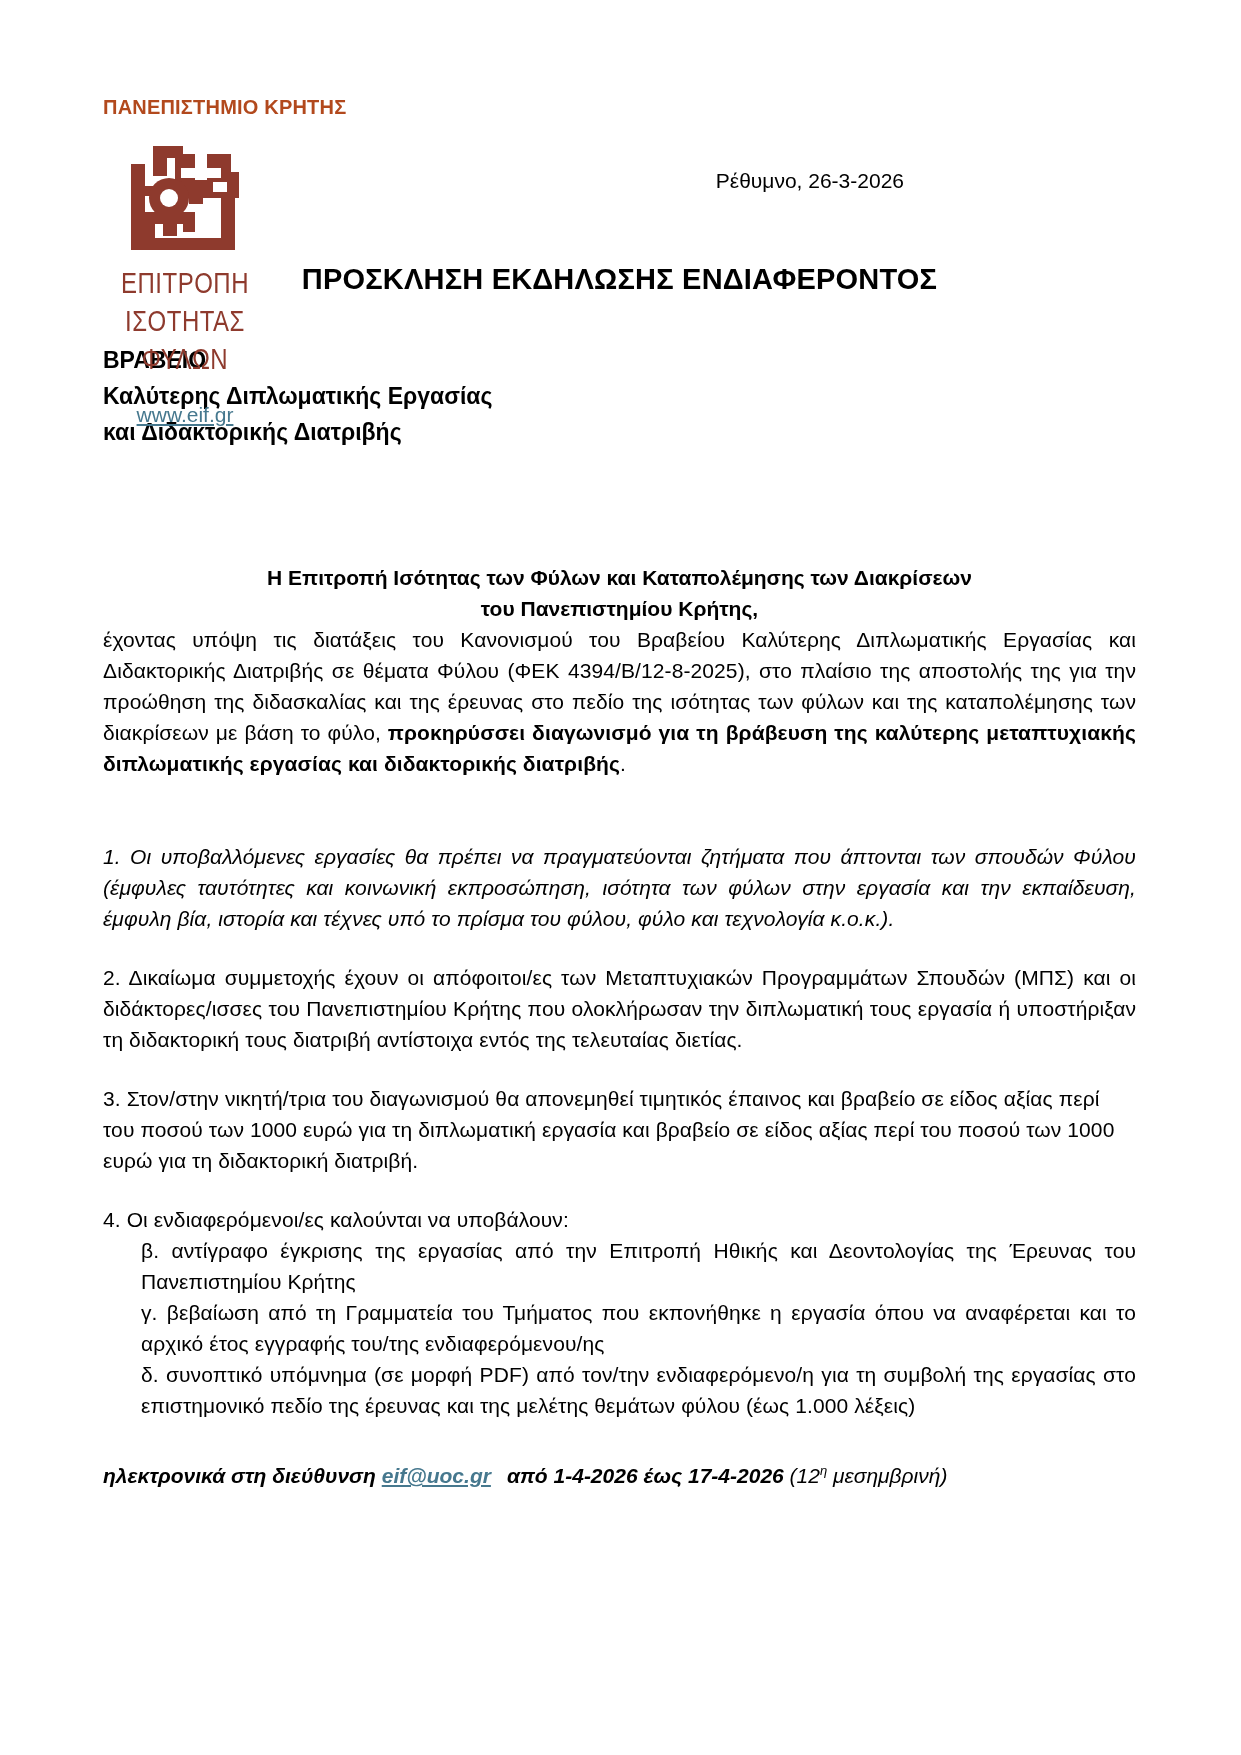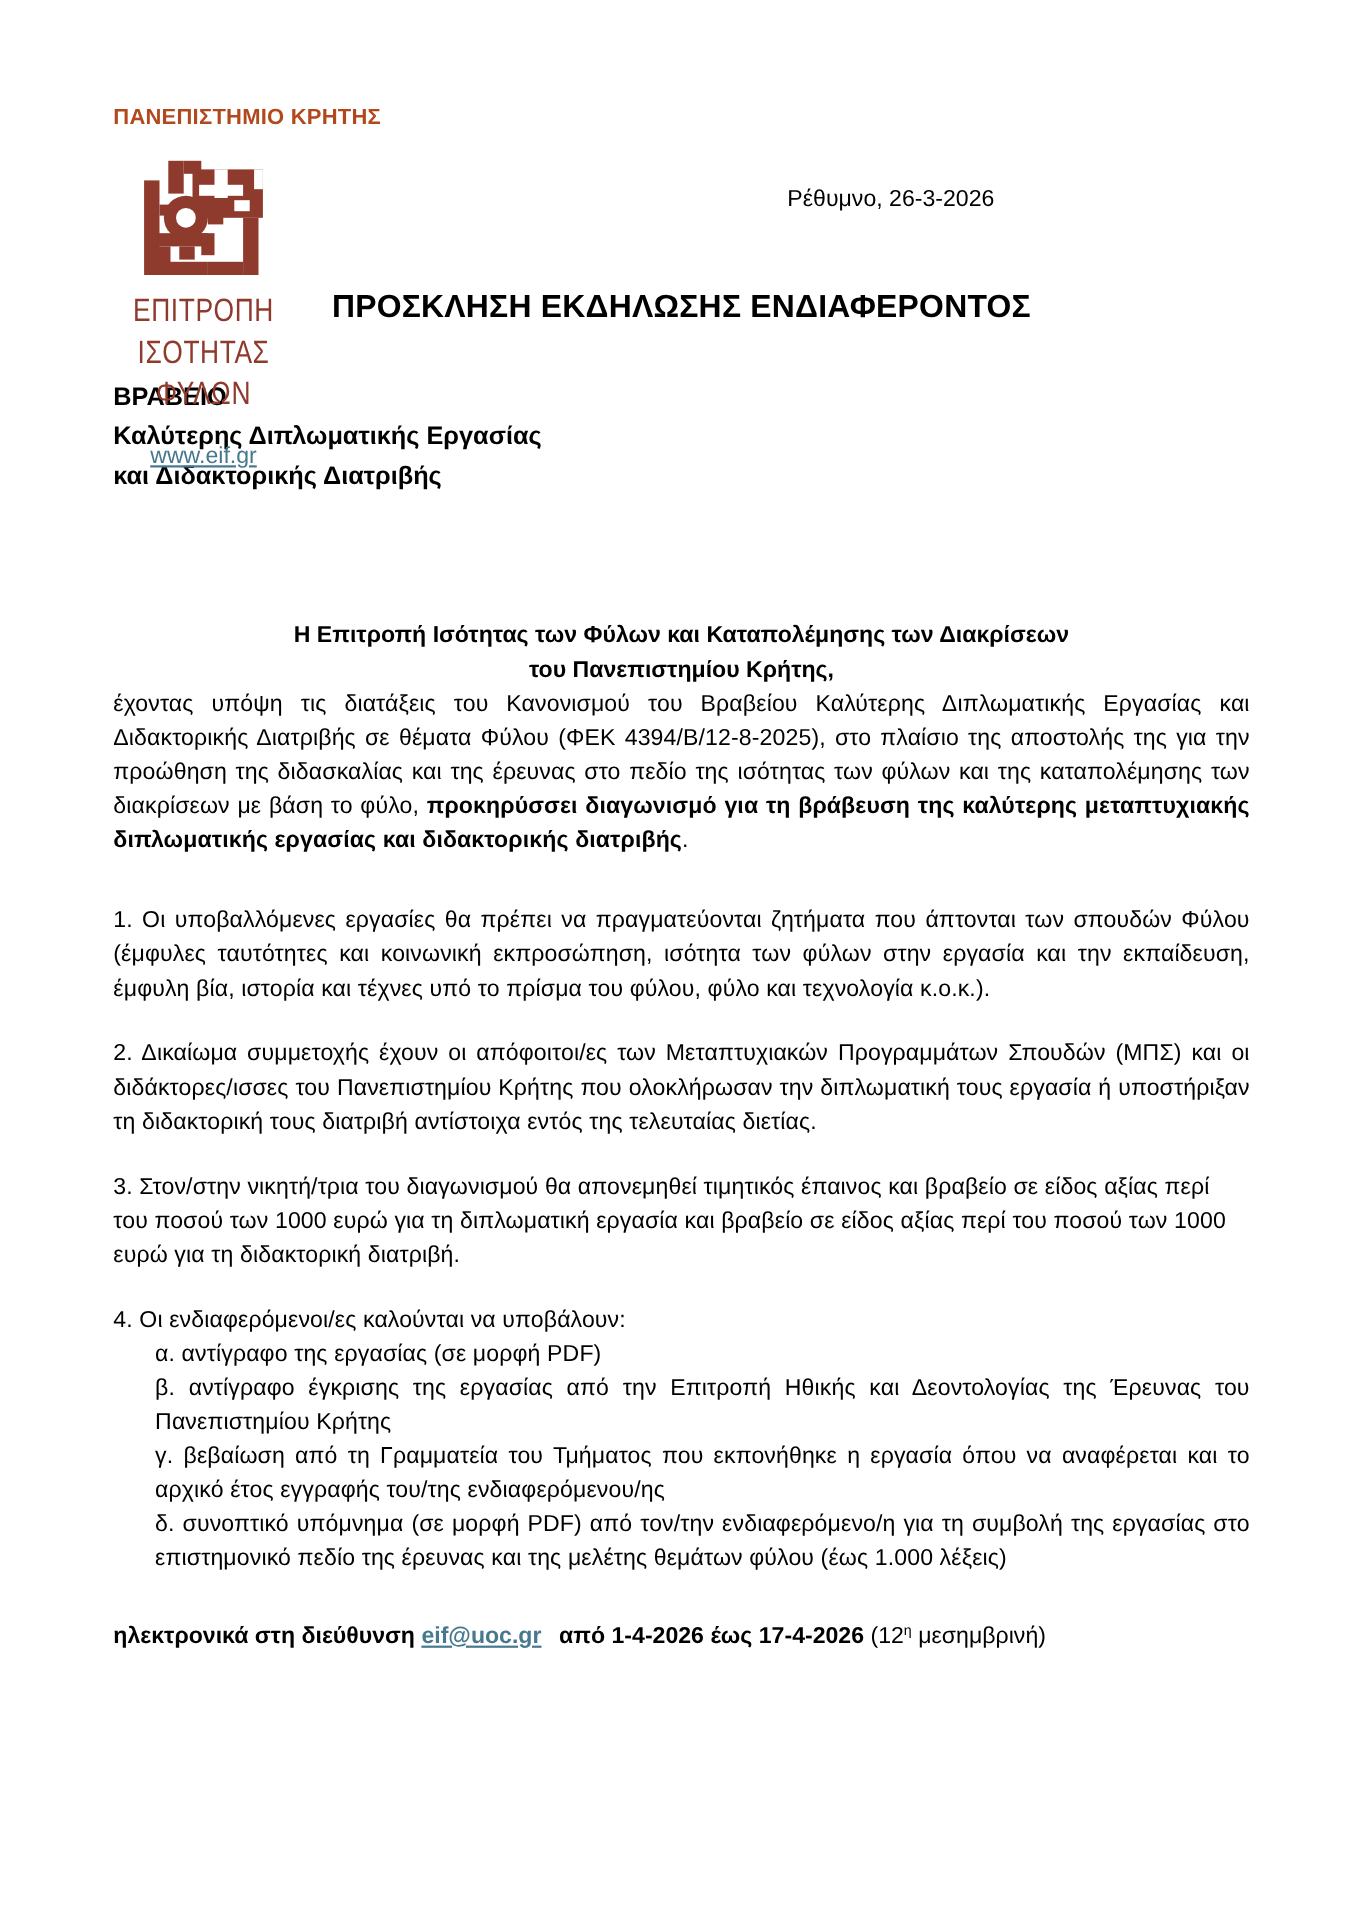--- a/index.html
+++ b/index.html
@@ -80,20 +80,21 @@
     text-align: justify;
   }
   .para.no-justify { text-align: left; }
   .item { margin-top: 28px; }
   .sub-items { padding-left: 38px; }
   .bold { font-weight: bold; }
   .footer-line {
     margin-top: 34px;
     font-size: 21px;
     line-height: 31px;
+    font-style: italic;
   }
   .footer-line .bold-seg { font-weight: bold; }
   .email-link {
     font-weight: bold;
     color: var(--link, #46788e);
     text-decoration: underline;
     cursor: pointer;
   }
   .dates-seg { margin-left: 16px; }
   sup { font-size: 13px; }
@@ -149,30 +150,29 @@
     <div>και Διδακτορικής Διατριβής</div>
   </div>
 
   <div class="committee-heading">
     <div>Η Επιτροπή Ισότητας των Φύλων και Καταπολέμησης των Διακρίσεων</div>
     <div>του Πανεπιστημίου Κρήτης,</div>
   </div>
 
   <div class="para"><span>έχοντας υπόψη τις διατάξεις του Κανονισμού του Βραβείου Καλύτερης Διπλωματικής Εργασίας και Διδακτορικής Διατριβής σε θέματα Φύλου (ΦΕΚ 4394/Β/12-8-2025), στο πλαίσιο της αποστολής της για την προώθηση της διδασκαλίας και της έρευνας στο πεδίο της ισότητας των φύλων και της καταπολέμησης των διακρίσεων με βάση το φύλο, </span><span class="bold">προκηρύσσει διαγωνισμό για τη βράβευση της καλύτερης μεταπτυχιακής διπλωματικής εργασίας και διδακτορικής διατριβής</span><span>.</span></div>
 
-  <div class="para item" style="margin-top:42px;">1. Οι υποβαλλόμενες εργασίες θα πρέπει να πραγματεύονται ζητήματα που άπτονται των σπουδών Φύλου (έμφυλες ταυτότητες και κοινωνική εκπροσώπηση, ισότητα των φύλων στην εργασία και την εκπαίδευση, έμφυλη βία, ιστορία και τέχνες υπό το πρίσμα του φύλου, φύλο και τεχνολογία κ.ο.κ.).</div>
+  <div class="para item" style="margin-top:62px;font-style:italic;">1. Οι υποβαλλόμενες εργασίες θα πρέπει να πραγματεύονται ζητήματα που άπτονται των σπουδών Φύλου (έμφυλες ταυτότητες και κοινωνική εκπροσώπηση, ισότητα των φύλων στην εργασία και την εκπαίδευση, έμφυλη βία, ιστορία και τέχνες υπό το πρίσμα του φύλου, φύλο και τεχνολογία κ.ο.κ.).</div>
 
   <div class="para item">2. Δικαίωμα συμμετοχής έχουν οι απόφοιτοι/ες των Μεταπτυχιακών Προγραμμάτων Σπουδών (ΜΠΣ) και οι διδάκτορες/ισσες του Πανεπιστημίου Κρήτης που ολοκλήρωσαν την διπλωματική τους εργασία ή υποστήριξαν τη διδακτορική τους διατριβή αντίστοιχα εντός της τελευταίας διετίας.</div>
 
   <div class="para item no-justify">3. Στον/στην νικητή/τρια του διαγωνισμού θα απονεμηθεί τιμητικός έπαινος και βραβείο σε είδος αξίας περί του ποσού των 1000 ευρώ για τη διπλωματική εργασία και βραβείο σε είδος αξίας περί του ποσού των 1000 ευρώ για τη διδακτορική διατριβή.</div>
 
   <div class="para item no-justify">4. Οι ενδιαφερόμενοι/ες καλούνται να υποβάλουν:</div>
 
   <div class="sub-items">
-    <div class="para no-justify">α. αντίγραφο της εργασίας (σε μορφή PDF)</div>
     <div class="para">β. αντίγραφο έγκρισης της εργασίας από την Επιτροπή Ηθικής και Δεοντολογίας της Έρευνας του Πανεπιστημίου Κρήτης</div>
     <div class="para">γ. βεβαίωση από τη Γραμματεία του Τμήματος που εκπονήθηκε η εργασία όπου να αναφέρεται και το αρχικό έτος εγγραφής του/της ενδιαφερόμενου/ης</div>
     <div class="para">δ. συνοπτικό υπόμνημα (σε μορφή PDF) από τον/την ενδιαφερόμενο/η για τη συμβολή της εργασίας στο επιστημονικό πεδίο της έρευνας και της μελέτης θεμάτων φύλου (έως 1.000 λέξεις)</div>
   </div>
 
   <div class="footer-line"><span class="bold-seg">ηλεκτρονικά στη διεύθυνση </span><a class="email-link">eif@uoc.gr</a><span class="bold-seg dates-seg">από 1-4-2026 έως 17-4-2026</span><span> (12</span><sup>η</sup><span> μεσημβρινή)</span></div>
 
 </div>
 
 </body></html>

